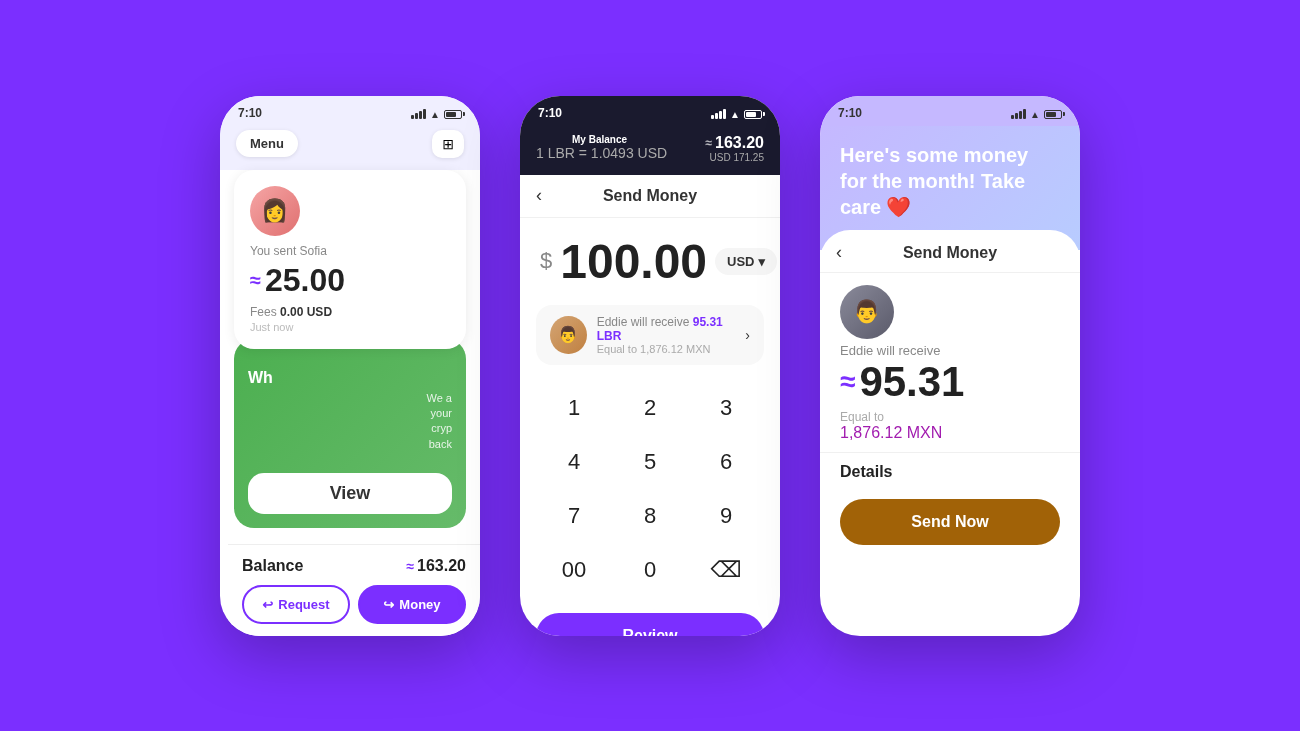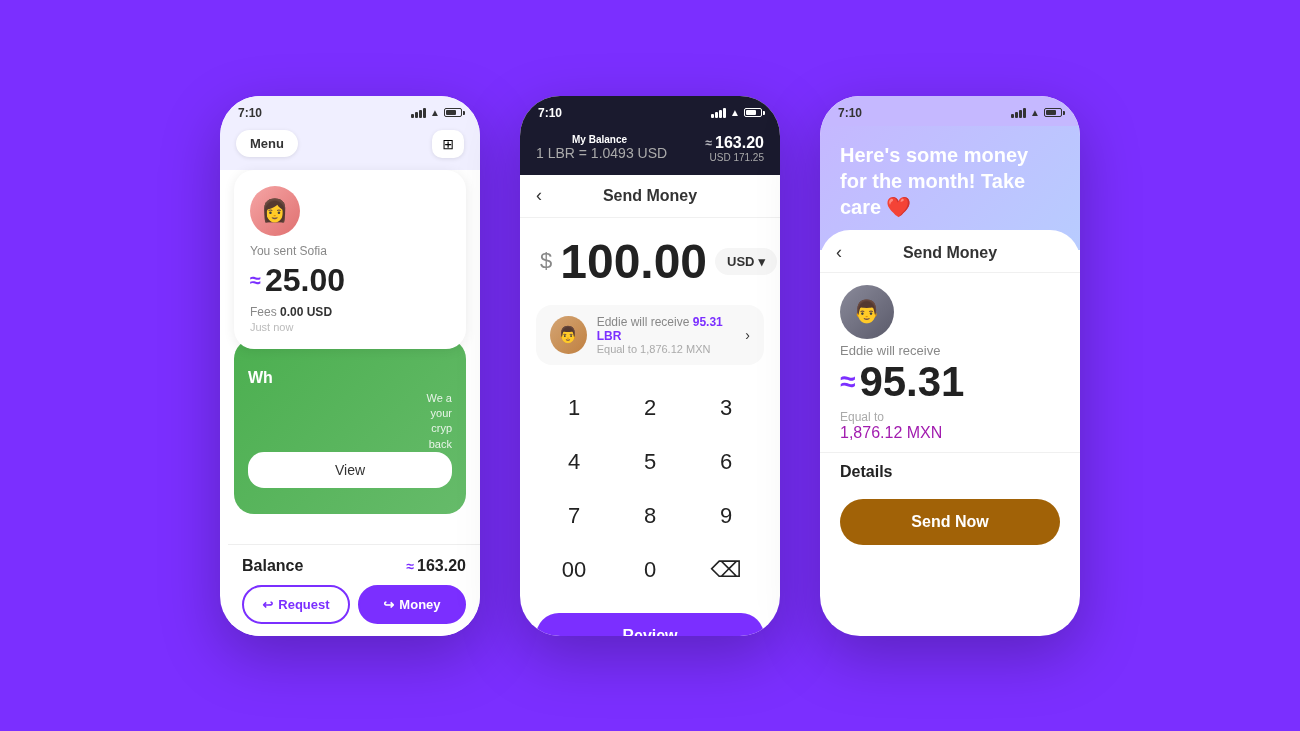--- a/index.html
+++ b/index.html
@@ -23,21 +23,21 @@
       position: relative;
       box-shadow: 0 20px 60px rgba(0,0,0,0.25);
     }
     .phone-1 { width: 260px; height: 540px; }
     .phone-2 { width: 260px; height: 540px; }
     .phone-3 { width: 260px; height: 540px; }
 
     
     .status-bar {
       display: flex;
-      align-items: center;
+      align-items: flex-end;
       justify-content: space-between;
       padding: 10px 18px 6px;
       font-size: 11px;
       font-weight: 600;
     }
     .status-bar .time { font-size: 12px; font-weight: 700; }
     .status-icons { display: flex; gap: 4px; align-items: center; }
     .signal-bars { display: flex; gap: 1px; align-items: flex-end; }
     .signal-bars span {
       width: 3px;
@@ -143,21 +143,21 @@
       color: #888;
       margin-top: 6px;
     }
     .fees-line span { color: #333; font-weight: 600; }
     .just-now { font-size: 11px; color: #bbb; margin-top: 2px; }
 
     .promo-card {
       background: linear-gradient(135deg, #4CAF50, #66BB6A);
       margin: -10px 14px 0;
       border-radius: 20px;
-      padding: 30px 14px 26px;
+      padding: 30px 14px 14px;
       min-height: 120px;
     }
     .promo-title {
       font-size: 16px;
       font-weight: 800;
       color: #fff;
     }
     .promo-text {
       font-size: 11px;
       color: rgba(255,255,255,0.85);
@@ -165,25 +165,25 @@
       line-height: 1.4;
       text-align: right;
     }
 
     .view-btn {
       background: #fff;
       border: none;
       border-radius: 16px;
       padding: 10px 0;
       width: 100%;
-      font-size: 14px;
-      font-weight: 400;
+      font-size: 18px;
+      font-weight: 700;
       color: #333;
       cursor: pointer;
-      margin-top: 0;
+      margin-top: 21px;
     }
 
     .phone-1-footer {
       position: absolute;
       bottom: 0; left: 8px; right: 0;
       background: #fff;
       border-top: 1px solid #eee;
       padding: 12px 14px;
     }
     .balance-row {

